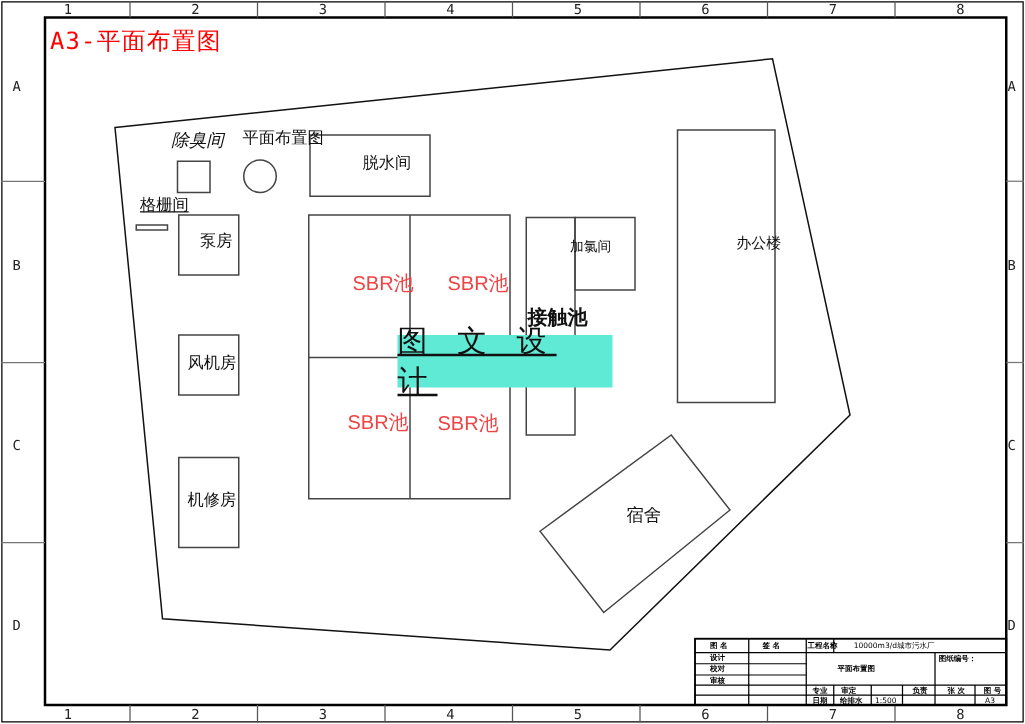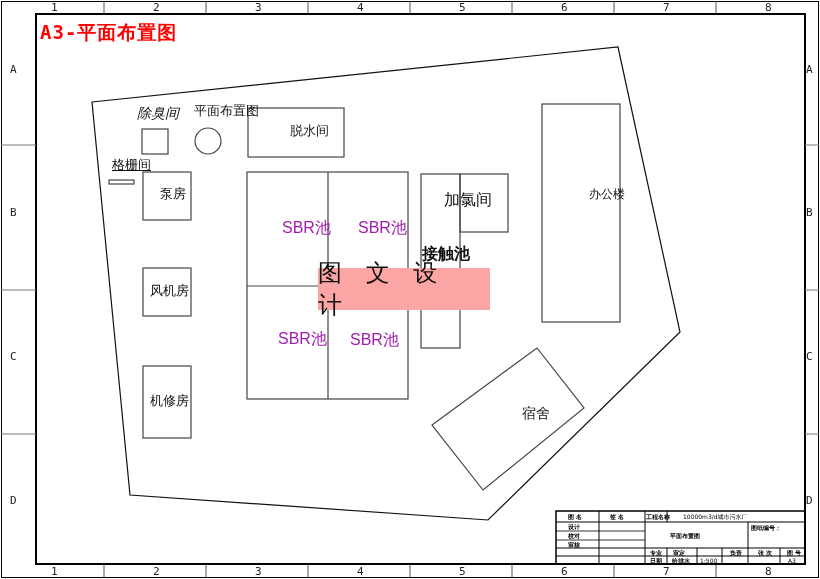--- a/index.html
+++ b/index.html
@@ -1,22 +1,22 @@
 <!DOCTYPE html>
 <html><head>
 <meta charset="utf-8">
 <style>
   html, body { margin: 0; padding: 0; background: #ffffff; }
   body { width: 820px; height: 579px; position: relative; overflow: hidden; font-family: "DejaVu Sans", sans-serif; }
   #drawing { position: absolute; left: 0; top: 0; }
   .lbl { position: absolute; color: #111; font-family: "DejaVu Serif", serif; white-space: nowrap; line-height: 1; }
   .grid-lbl { position: absolute; font-family: "DejaVu Sans Mono", monospace; font-size: 11px; color: #222; line-height: 1; }
-  .title-red { position: absolute; left: 40px; top: 20px; color: #ff0000; font-family: "DejaVu Sans Mono", monospace; font-size: 19px; font-weight: bold; letter-spacing: 1px; }
-  .watermark { position: absolute; left: 318px; top: 268px; width: 172px; height: 42px; background: #fca5a5; color: #111; font-family: "DejaVu Serif", serif; font-size: 24px; display: flex; align-items: center; justify-content: center; letter-spacing: 8px; }
-  .sbr { font-family: "Liberation Sans", sans-serif; font-size: 16px; color: #a21caf; }
+  .title-red { position: absolute; left: 40px; top: 20px; color: #ff0000; font-family: "DejaVu Sans Mono", monospace; font-size: 19px; font-weight: normal; letter-spacing: 1px; }
+  .watermark { position: absolute; left: 318px; top: 268px; width: 172px; height: 42px; background: #5eead4; color: #111; font-family: "DejaVu Serif", serif; font-size: 24px; display: flex; align-items: center; justify-content: center; letter-spacing: 8px; text-decoration: underline; }
+  .sbr { font-family: "Liberation Sans", sans-serif; font-size: 16px; color: #ef4444; }
   .tb { position: absolute; font-family: "DejaVu Sans", sans-serif; font-size: 6px; color: #000; font-weight: bold; white-space: nowrap; line-height: 1; }
 </style>
 </head>
 <body>
 
 <svg id="drawing" width="820" height="579" viewBox="0 0 820 579" xmlns="http://www.w3.org/2000/svg">
 
   <rect x="1.5" y="1.5" width="817" height="576" fill="none" stroke="#000" stroke-width="1"></rect>
 
   <rect x="36" y="14" width="769" height="550" fill="none" stroke="#000" stroke-width="2"></rect>
@@ -127,23 +127,23 @@
 <div class="lbl" style="left:160px;top:187px;font-size:13px;">泵房</div>
 <div class="lbl" style="left:150px;top:284px;font-size:13px;">风机房</div>
 <div class="lbl" style="left:150px;top:394px;font-size:13px;">机修房</div>
 
 <div class="lbl sbr" style="left:282px;top:220px;">SBR池</div>
 <div class="lbl sbr" style="left:358px;top:220px;">SBR池</div>
 <div class="lbl sbr" style="left:278px;top:331px;">SBR池</div>
 <div class="lbl sbr" style="left:350px;top:332px;">SBR池</div>
 
 <div class="lbl" style="left:422px;top:246px;font-size:16px;font-weight:bold;">接触池</div>
-<div class="lbl" style="left:444px;top:192px;font-size:16px;">加氯间</div>
+<div class="lbl" style="left:456px;top:192px;font-size:11px;">加氯间</div>
 <div class="lbl" style="left:589px;top:188px;font-size:12px;">办公楼</div>
-<div class="lbl" style="left:522px;top:406px;font-size:14px;">宿舍</div>
+<div class="lbl" style="left:501px;top:406px;font-size:14px;">宿舍</div>
 
 <div class="watermark">图 文 设 计</div>
 
 <div class="tb" style="left:568px;top:514px;">图 名</div>
 <div class="tb" style="left:610px;top:514px;">签 名</div>
 <div class="tb" style="left:646px;top:514px;">工程名称</div>
 <div class="tb" style="left:683px;top:514px;font-weight:normal;">10000m3/d城市污水厂</div>
 <div class="tb" style="left:568px;top:524px;">设计</div>
 <div class="tb" style="left:568px;top:533px;">校对</div>
 <div class="tb" style="left:568px;top:542px;">审核</div>

